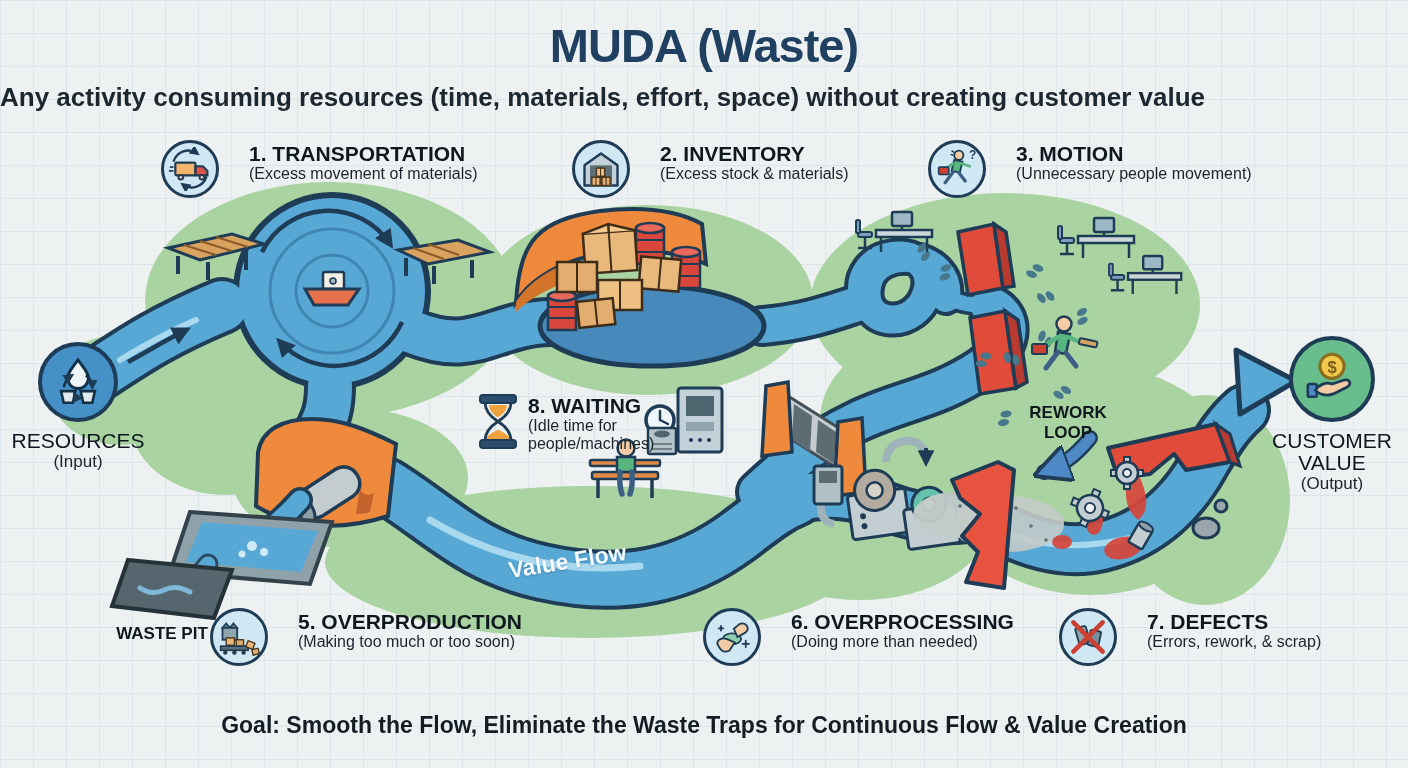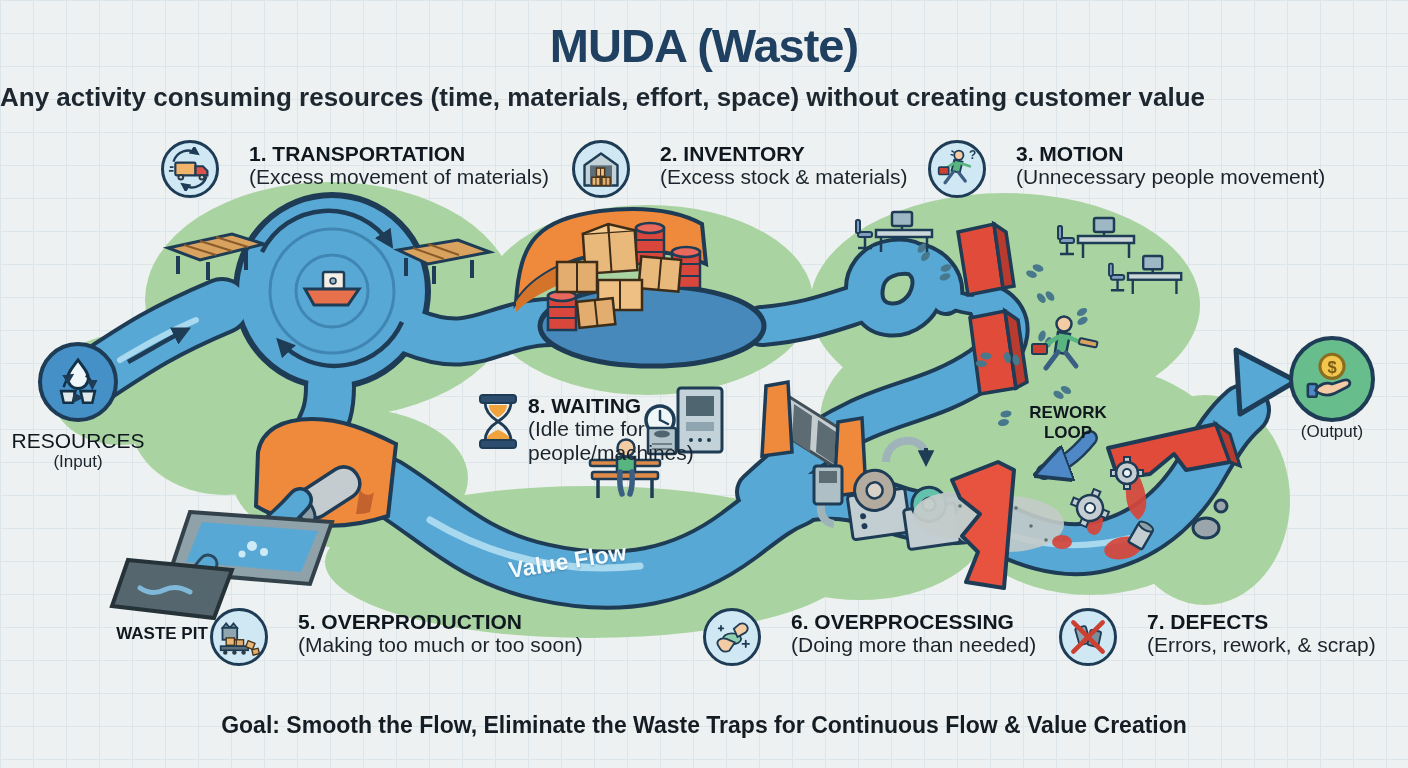--- a/index.html
+++ b/index.html
@@ -20,21 +20,21 @@
     font-size:26px;font-weight:600;color:#1d2730;}
   .goal{width:100%;text-align:center;top:712px;left:0;
     font-size:23px;font-weight:700;color:#151d24;}
   .waste-item{display:flex;align-items:flex-start;gap:30px;}
   .badge{width:58px;height:58px;border-radius:50%;background:#cfe8f4;
     border:3px solid #1e3c55;box-sizing:border-box;flex:0 0 auto;
     display:flex;align-items:center;justify-content:center;}
   .wtext{padding-top:3px;white-space:nowrap;}
   .wtext.wrap{white-space:normal;width:158px;}
   .wlabel{font-size:21px;font-weight:700;line-height:1.05;color:#10181f;}
-  .wdesc{font-size:21px;font-weight:400;line-height:1.12;color:#1b242c;}
+  .wdesc{font-size:16px;font-weight:400;line-height:1.12;color:#1b242c;}
   .endpoint{text-align:center;}
   .ep-badge{border-radius:50%;border:4px solid #1e3c55;box-sizing:border-box;
     display:flex;align-items:center;justify-content:center;margin:0 auto;}
   .ep-label{font-size:21px;font-weight:400;line-height:1.05;color:#10181f;margin-top:8px;}
   .ep-sub{font-size:17px;color:#1b242c;}
   .small-note{font-size:17px;font-weight:700;color:#10181f;text-align:center;line-height:1.15;margin-top:8px;}
   .value-flow{font-size:23px;font-weight:700;color:#f3fbff;
     transform:rotate(-9deg);text-shadow:0 1px 2px rgba(20,60,90,.35);}
   svg text{font-family:"Liberation Sans",sans-serif;}
 </style>
@@ -496,20 +496,21 @@
 
 <div class="ov endpoint" style="left:1272px;top:336px;width:120px">
   <div class="ep-badge" style="width:86px;height:86px;background:#68bd8d">
     <svg width="56" height="56" viewBox="0 0 44 44">
       <circle cx="22" cy="12" r="9.5" fill="#f3c64e" stroke="#8a6d1f" stroke-width="2.4"></circle>
       <text x="22" y="17" font-size="13" font-weight="bold" fill="#7a5c16" text-anchor="middle">$</text>
       <rect x="3" y="26" width="7" height="10" rx="1.5" fill="#4e88c6" stroke="#1e3c55" stroke-width="2"></rect>
       <path d="M9 31 c3 -5 9 -7 13 -5 l9 -3 c5 -1.5 7 3 2.5 5.5 l-10 5 c-6 2.5 -12 0.5 -14.5 -2.5 z" fill="#f3cba4" stroke="#1e3c55" stroke-width="2.2"></path>
     </svg>
   </div>
+  <div class="ep-label">CUSTOMER VALUE</div>
   <div class="ep-sub">(Output)</div>
 </div>
 
 <div class="ov small-note" style="left:112px;top:616px;width:100px">WASTE PIT</div>
 <div class="ov small-note" style="left:1022px;top:395px;width:92px">REWORK LOOP</div>
 <div class="ov value-flow" style="left:508px;top:548px">Value Flow</div>
 
 <div class="ov goal">Goal: Smooth the Flow, Eliminate the Waste Traps for Continuous Flow &amp; Value Creation</div>
 
 </div>

